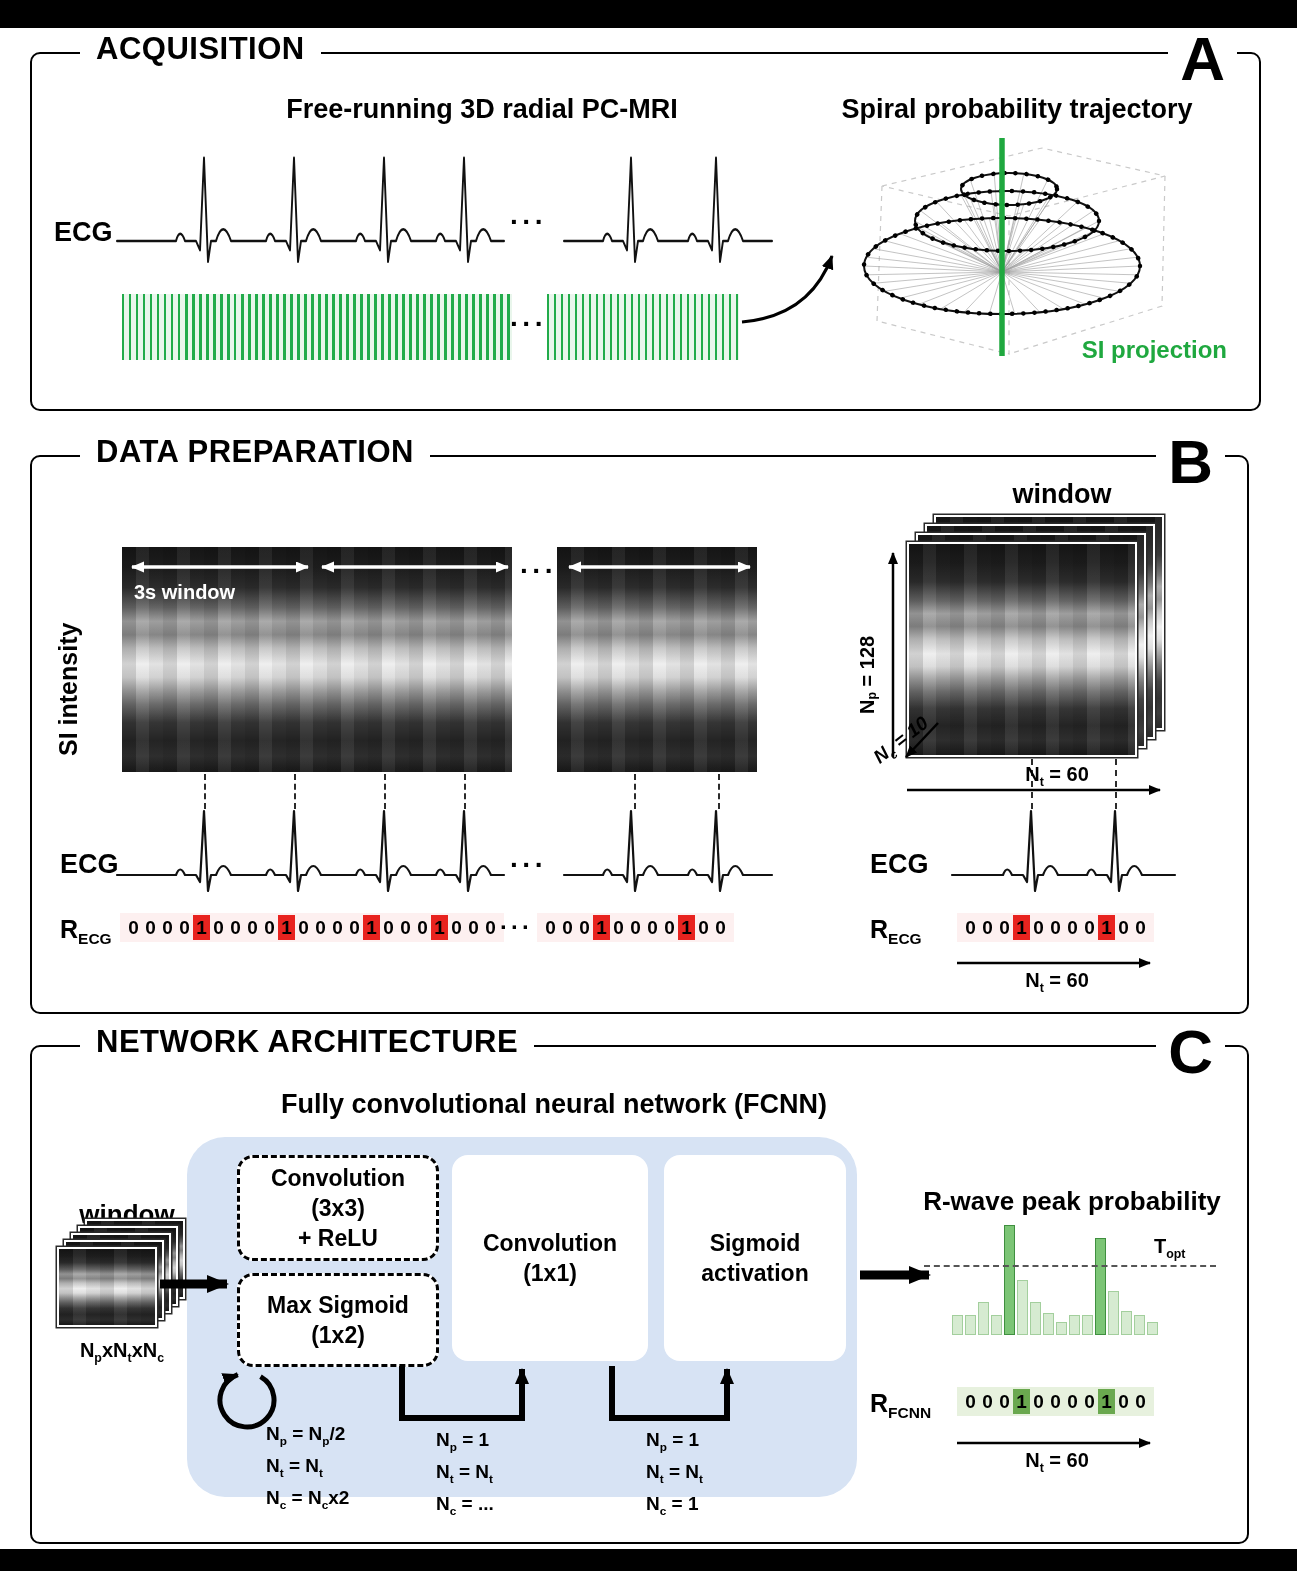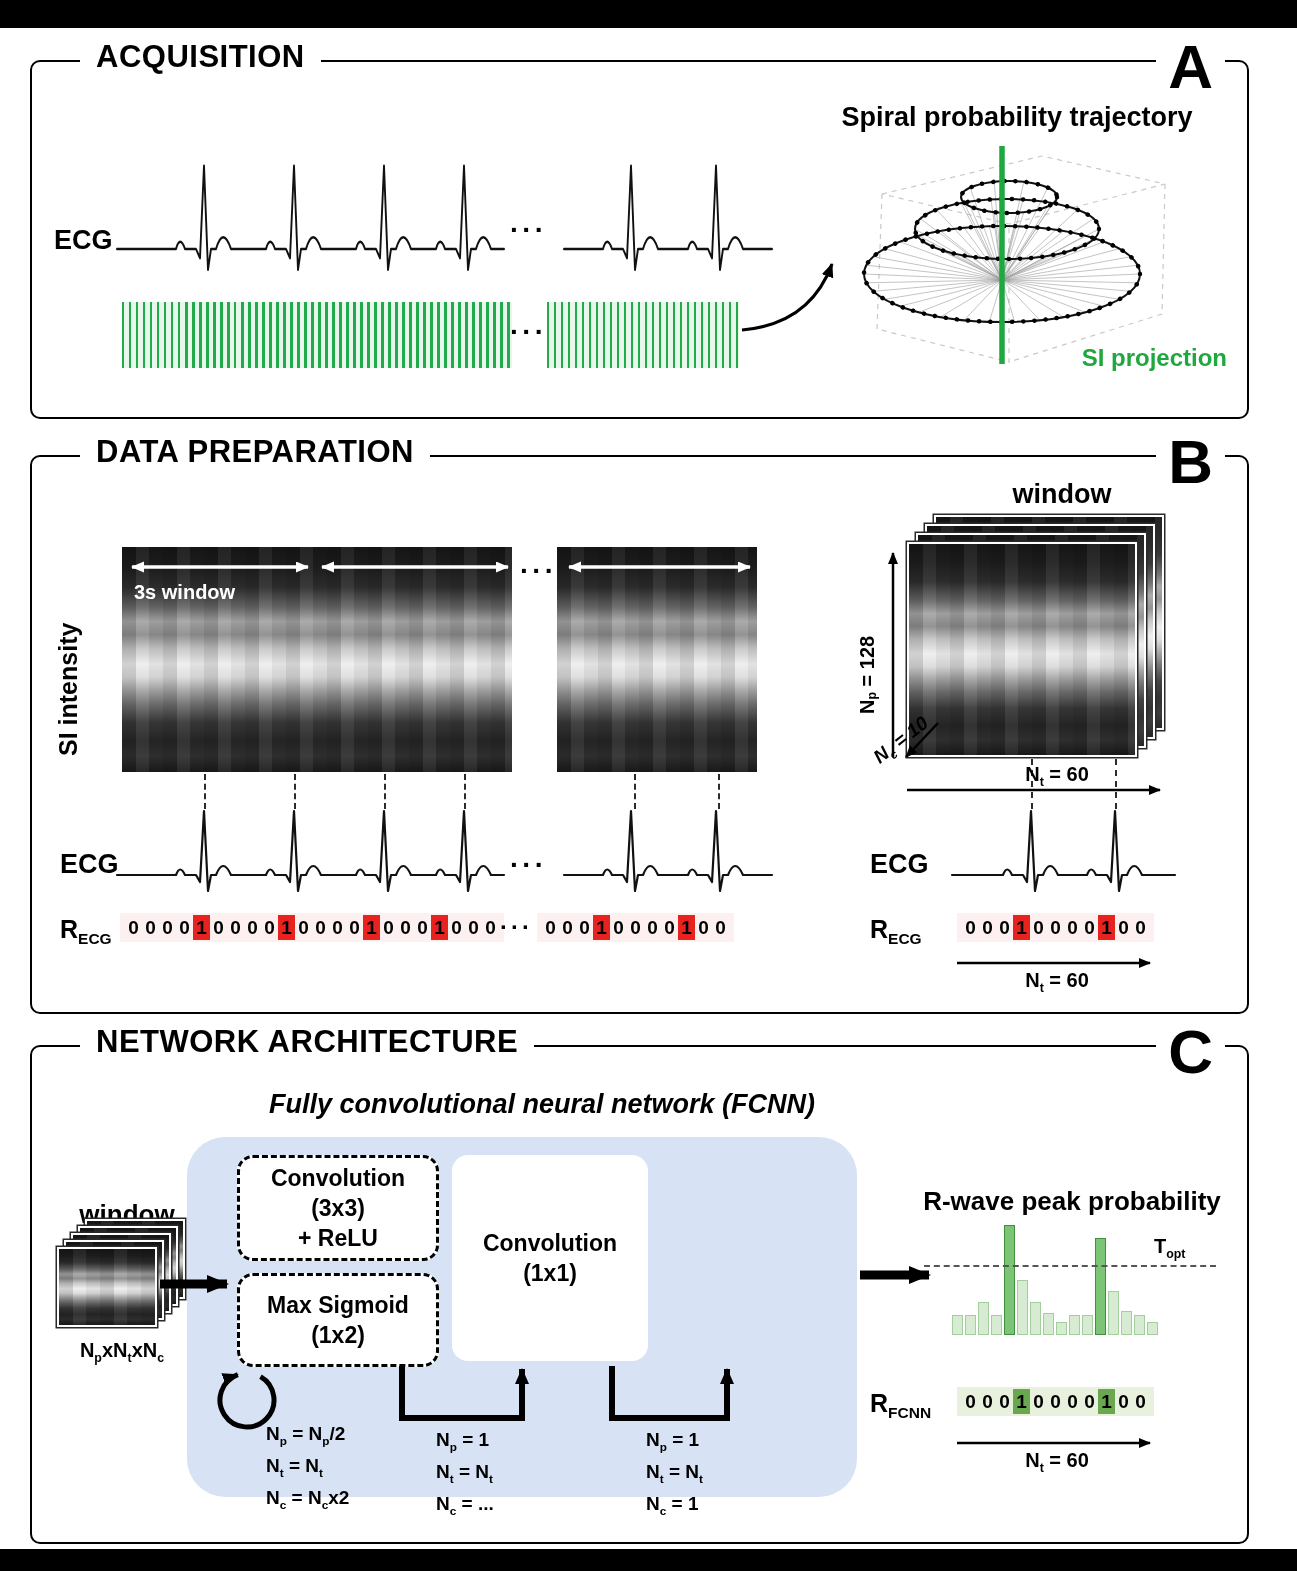--- a/index.html
+++ b/index.html
@@ -3,21 +3,21 @@
 <meta charset="utf-8">
 <style>
   html,body{margin:0;padding:0;background:#fff;}
   body{font-family:"Liberation Sans",sans-serif;color:#000;}
   #canvas{position:relative;width:1297px;height:1571px;background:#fff;overflow:hidden;}
   .bar{position:absolute;left:0;width:100%;background:#000;}
   #topbar{top:0;height:28px;}
   #bottombar{bottom:0;height:22px;}
 
   .panel{position:absolute;left:30px;width:1215px;border:2.5px solid #000;border-radius:10px;}
-  #panel-a{top:60px;height:355px;}
+  #panel-a{top:52px;height:355px;padding-left:12px;}
   #panel-b{top:455px;height:555px;}
   #panel-c{top:1045px;height:495px;}
   .panel-title{position:absolute;top:-24px;left:48px;background:#fff;padding:0 16px;
     font-size:31px;font-weight:800;letter-spacing:.5px;line-height:38px;}
   .panel-letter{position:absolute;top:-26px;right:22px;background:#fff;padding:0 12px;
     font-size:62px;font-weight:800;line-height:62px;}
 
   .abs{position:absolute;}
   .bold-heading{position:absolute;font-weight:700;font-size:27px;text-align:center;}
   .dots{position:absolute;font-weight:800;font-size:28px;letter-spacing:3px;}
@@ -74,20 +74,21 @@
 <body>
 
 <div id="canvas">
   <div id="topbar" class="bar"></div>
   <div id="bottombar" class="bar"></div>
 
   <section class="panel" id="panel-a">
     <span class="panel-title">ACQUISITION</span>
     <span class="panel-letter">A</span>
 
+    <div class="bold-heading" style="left:150px;top:40px;width:600px;">Free-running 3D radial PC-MRI</div>
     <div class="bold-heading" style="left:770px;top:40px;width:430px;">Spiral probability trajectory</div>
 
     <div class="abs" style="left:22px;top:163px;font-size:27px;font-weight:700;">ECG</div>
 
     <svg class="dsvg ecg" style="left:80px;top:95px;" width="670" height="145">
       <g transform="translate(0,92) scale(1,1.3)">
         <path stroke-width="1.9" d="M5 0 H48 h16 q4 -11 9 0 h11 l4 7 l4 -71 l4 80 l3 -16 h5 q7 -18 15 0 h9 H138 h16 q4 -11 9 0 h11 l4 7 l4 -71 l4 80 l3 -16 h5 q7 -18 15 0 h9 H228 h16 q4 -11 9 0 h11 l4 7 l4 -71 l4 80 l3 -16 h5 q7 -18 15 0 h9 H308 h16 q4 -11 9 0 h11 l4 7 l4 -71 l4 80 l3 -16 h5 q7 -18 15 0 h9 H392"></path>
         <path stroke-width="1.9" d="M452 0 H475 h16 q4 -11 9 0 h11 l4 7 l4 -71 l4 80 l3 -16 h5 q7 -18 15 0 h9 H560 h16 q4 -11 9 0 h11 l4 7 l4 -71 l4 80 l3 -16 h5 q7 -18 15 0 h9 H660"></path>
       </g>
     </svg>
@@ -313,21 +314,21 @@
       <line x1="906" y1="266" x2="874" y2="300" stroke="#000" stroke-width="2.5" marker-end="url(#pb-ab)"></line>
       <line x1="875" y1="333" x2="1128" y2="333" stroke="#000" stroke-width="2.5" marker-end="url(#pb-ab)"></line>
       <line x1="925" y1="506" x2="1118" y2="506" stroke="#000" stroke-width="2.5" marker-end="url(#pb-ab)"></line>
     </svg>
   </section>
 
   <section class="panel" id="panel-c">
     <span class="panel-title">NETWORK ARCHITECTURE</span>
     <span class="panel-letter">C</span>
 
-    <div class="bold-heading" style="left:180px;top:42px;width:660px;font-style:italic;">Fully convolutional neural network (FCNN)</div>
+    <div class="bold-heading" style="left:192px;top:42px;width:660px;">Fully convolutional neural network (FCNN)</div>
 
     <div class="abs" style="left:15px;top:152px;width:160px;text-align:center;font-size:26px;font-weight:700;">window</div>
 
     <div class="si layer" style="left:53px;top:172px;width:100px;height:80px;"></div>
     <div class="si layer" style="left:46px;top:179px;width:100px;height:80px;"></div>
     <div class="si layer" style="left:39px;top:186px;width:100px;height:80px;"></div>
     <div class="si layer" style="left:32px;top:193px;width:100px;height:80px;"></div>
     <div class="si layer" style="left:25px;top:200px;width:100px;height:80px;"></div>
     <div class="abs" style="left:5px;top:292px;width:170px;text-align:center;font-size:20px;font-weight:700;">N<sub>p</sub>xN<sub>t</sub>xN<sub>c</sub></div>
 
@@ -338,20 +339,24 @@
       <div>(3x3)</div>
       <div>+ ReLU</div>
     </div>
     <div class="nn-box dashed" id="pc-pool">
       <div>Max Sigmoid</div>
       <div>(1x2)</div>
     </div>
     <div class="nn-box" id="pc-conv11">
       <div>Convolution</div>
       <div>(1x1)</div>
+    </div>
+    <div class="nn-box" id="pc-sigmoid">
+      <div>Sigmoid</div>
+      <div>activation</div>
     </div>
 
     <div class="dim-note" style="left:234px;top:374px;">
       <div>N<sub>p</sub> = N<sub>p</sub>/2</div>
       <div>N<sub>t</sub> = N<sub>t</sub></div>
       <div>N<sub>c</sub> = N<sub>c</sub>x2</div>
     </div>
     <div class="dim-note" style="left:404px;top:380px;">
       <div>N<sub>p</sub> = 1</div>
       <div>N<sub>t</sub> = N<sub>t</sub></div>

